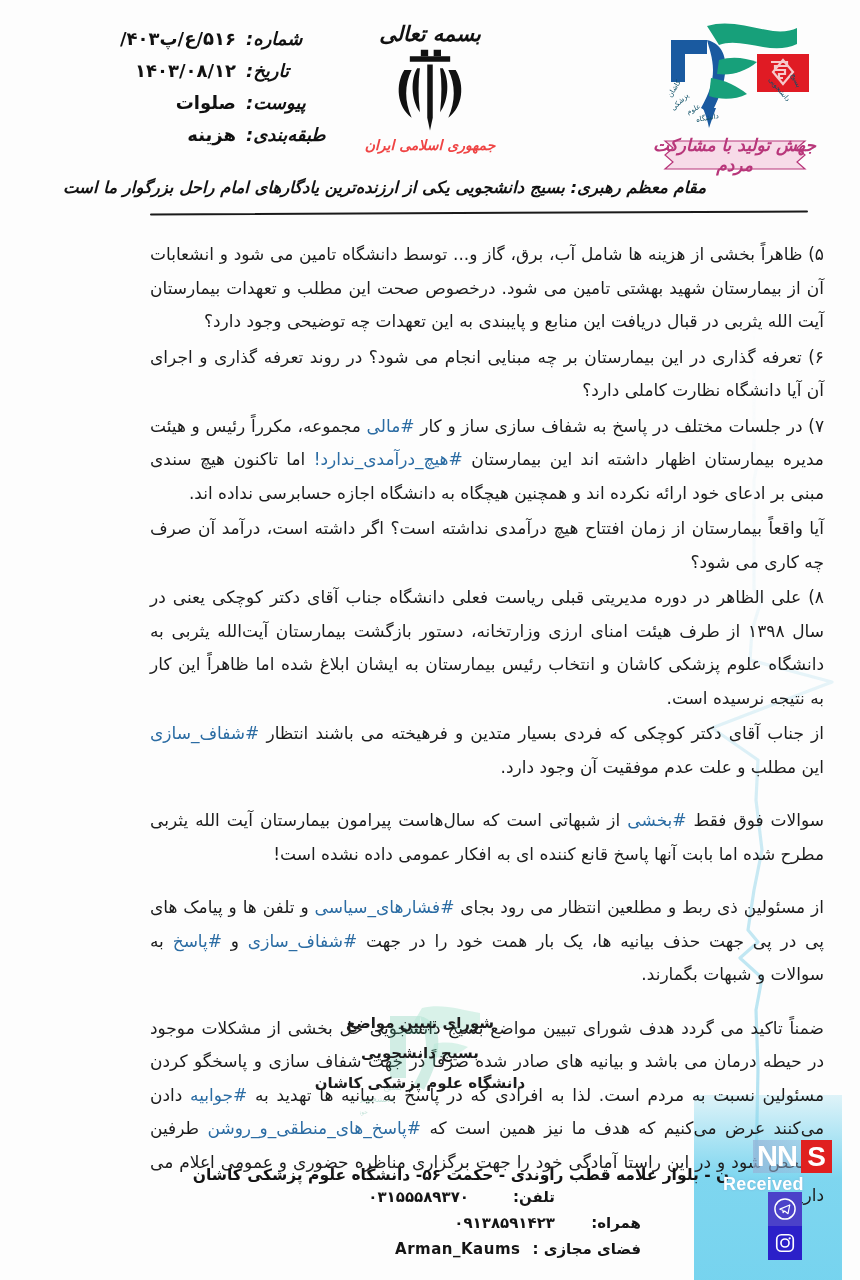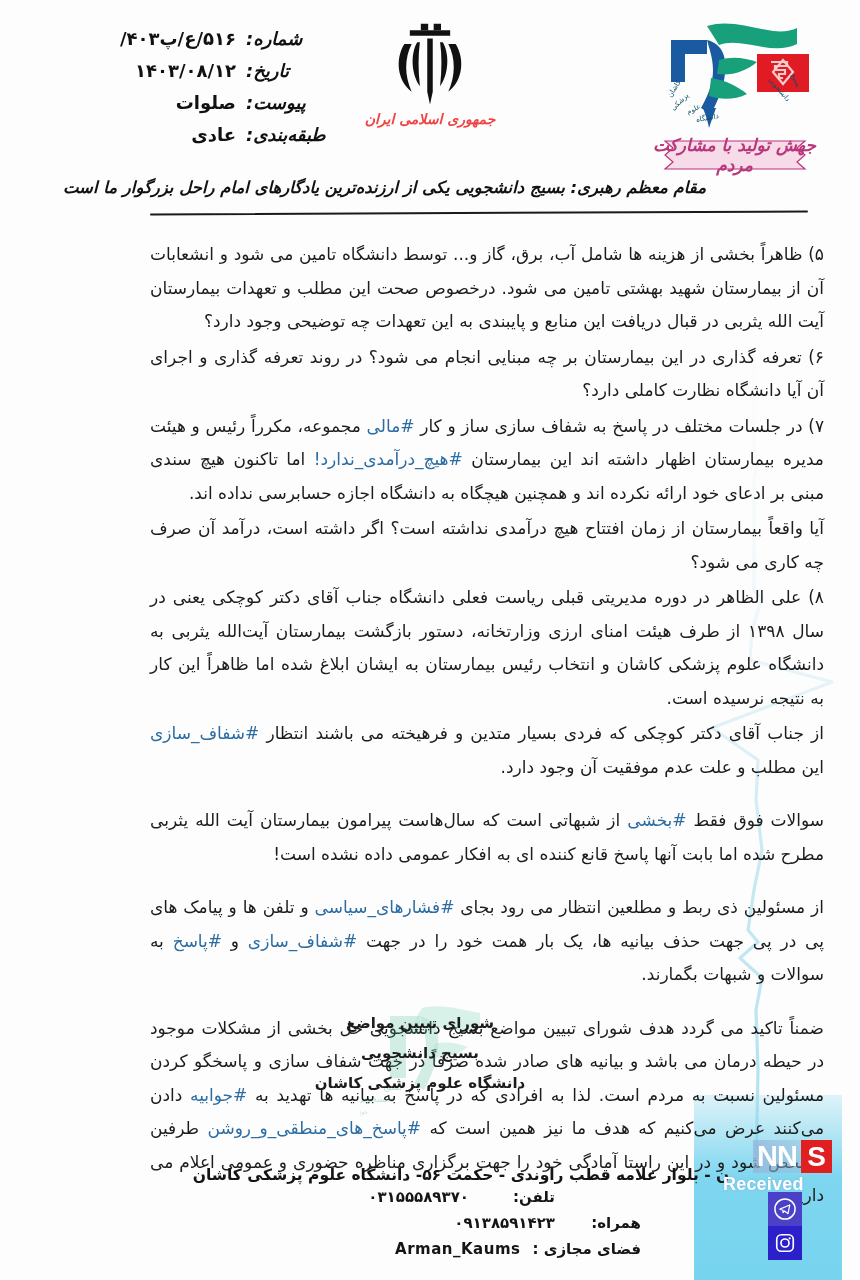--- a/index.html
+++ b/index.html
@@ -343,25 +343,26 @@
       <div class="field-row">
         <span class="f-label">تاریخ:</span>
         <span class="f-value">۱۴۰۳/۰۸/۱۲</span>
       </div>
       <div class="field-row">
         <span class="f-label">پیوست:</span>
         <span class="f-value">صلوات</span>
       </div>
       <div class="field-row">
         <span class="f-label">طبقه‌بندی:</span>
-        <span class="f-value">عادی</span>
+        <span class="f-value">هزینه</span>
       </div>
     </div>
 
     <div class="emblem-block">
+      <div class="besmeh">بسمه تعالی</div>
       <svg class="iran-emblem" viewBox="0 0 100 96" aria-hidden="true">
 
         <path d="M28,9 h44 v6 h-44 z" fill="#111"></path>
         <path d="M40,2 h8 v7 h-8 z M54,2 h8 v7 h-8 z" fill="#111"></path>
 
         <path d="M47,18 h6 v58 l-3,14 -3,-14 z" fill="#111"></path>
 
         <path d="M36,22 c-7,12 -7,34 3,48 c-2,-18 -2,-34 0,-48 z" fill="#111"></path>
         <path d="M64,22 c7,12 7,34 -3,48 c2,-18 2,-34 0,-48 z" fill="#111"></path>
 

